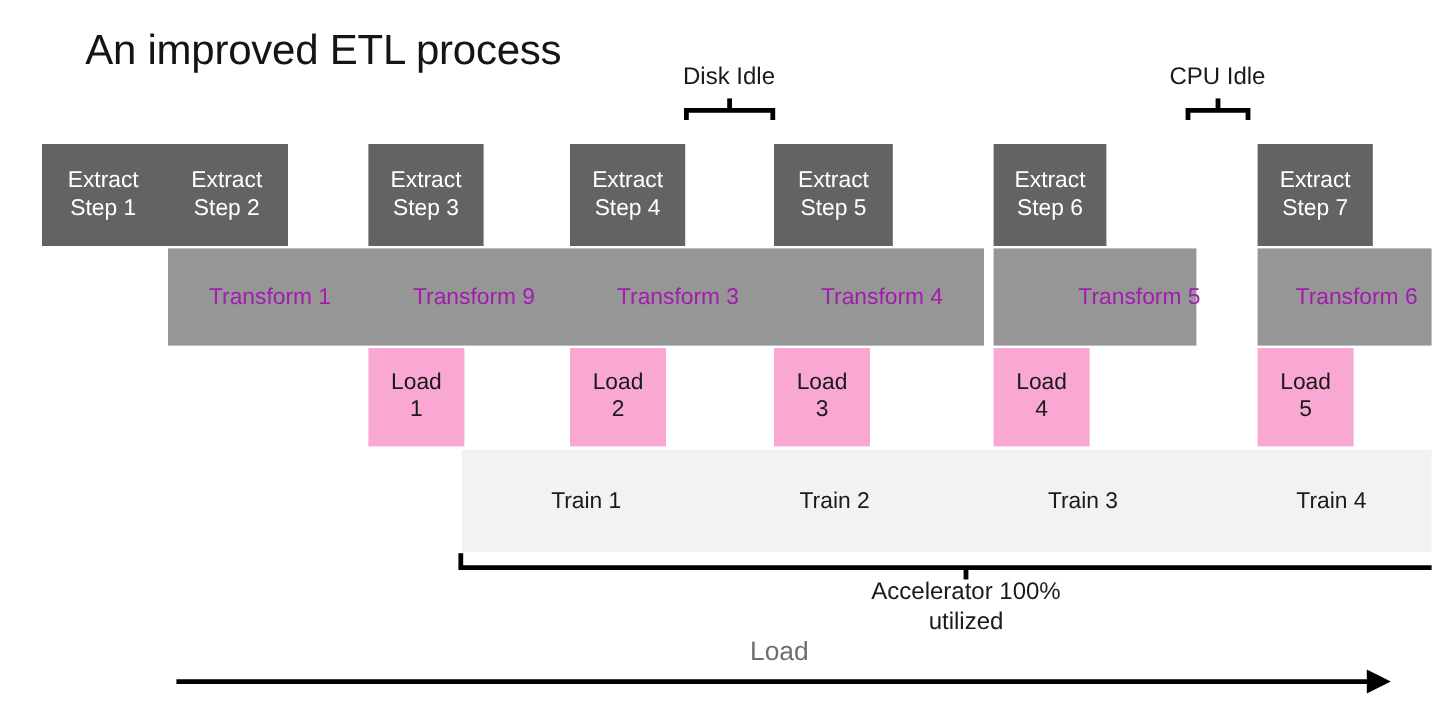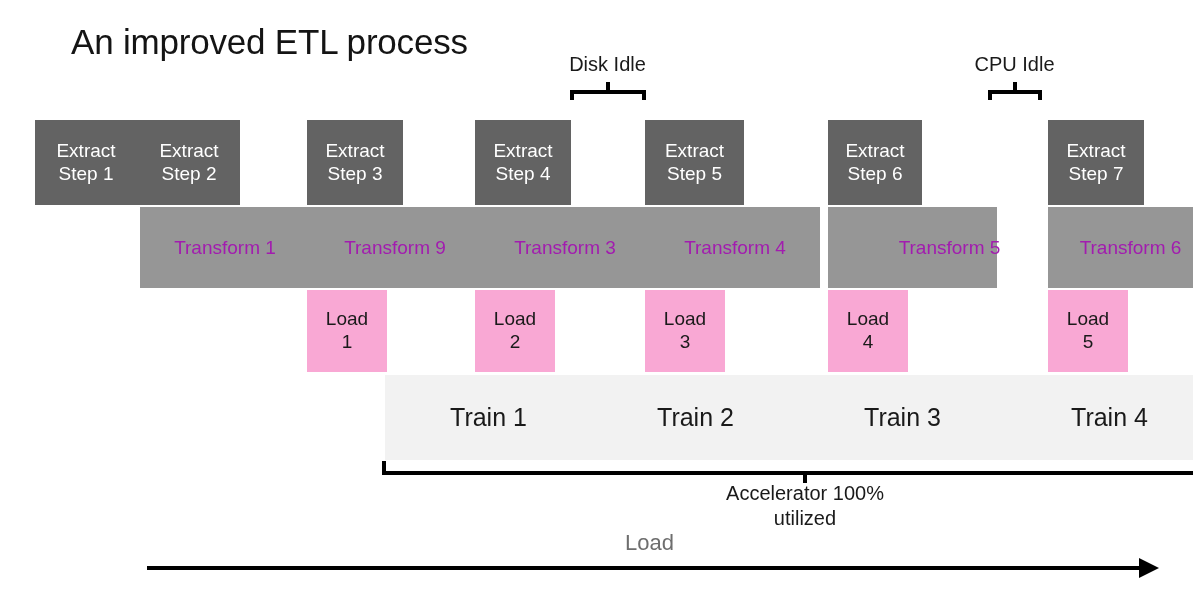--- a/index.html
+++ b/index.html
@@ -73,21 +73,21 @@
   .train-group {
     position: absolute;
     background: #f2f2f2;
   }
   .train-cell {
     position: absolute;
     display: flex;
     align-items: center;
     justify-content: center;
     color: #1a1a1a;
-    font-size: 25px;
+    font-size: 19px;
     white-space: nowrap;
   }
   .annot-label {
     position: absolute;
     font-size: 20px;
     color: #1a1a1a;
     text-align: center;
     white-space: pre-line;
     line-height: 1.25;
   }

